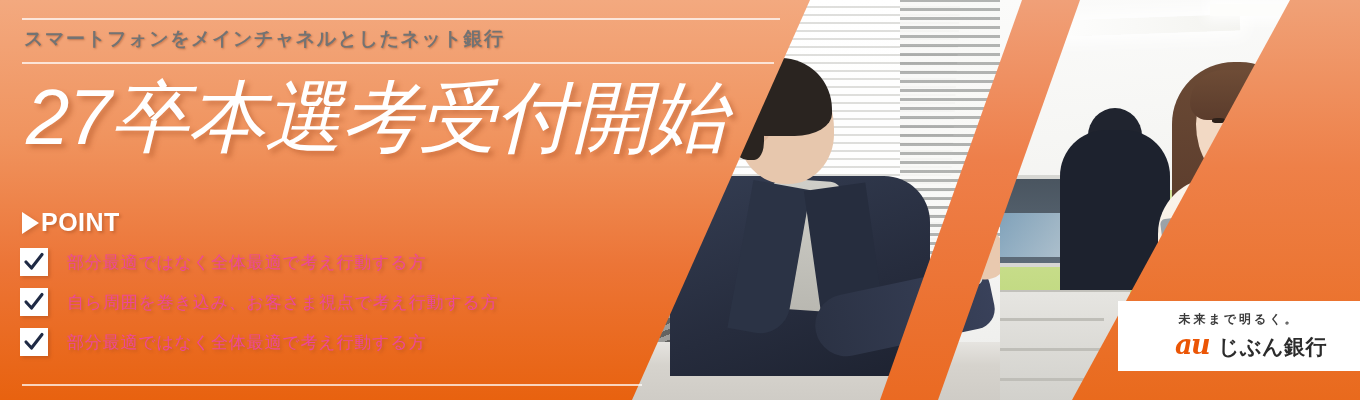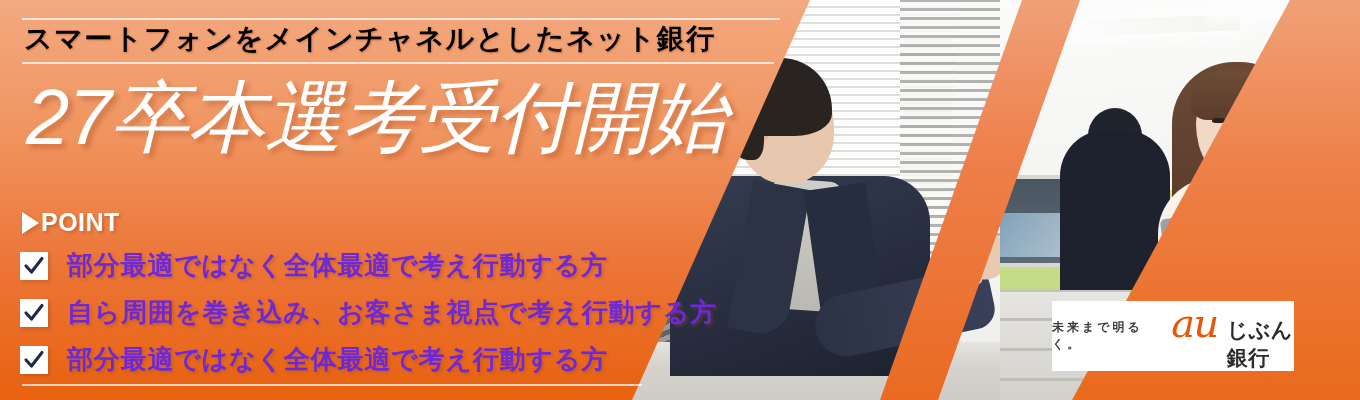--- a/index.html
+++ b/index.html
@@ -229,23 +229,23 @@
   
   .rule{
     position:absolute; left:22px; height:2px;
     background:rgba(255,255,255,.72);
   }
   .rule-top    { top:18px;  width:758px; }
   .rule-mid    { top:62px;  width:752px; }
   .rule-bottom { top:384px; width:620px; }
 
   .subtitle{
-    position:absolute; left:24px; top:20px;
-    font-size:28px; font-weight:700; letter-spacing:1.5px;
-    color:#000000;
+    position:absolute; left:24px; top:26px;
+    font-size:19px; font-weight:700; letter-spacing:1.5px;
+    color:#737373;
     text-shadow:1px 1px 2px rgba(150,70,30,.45);
     white-space:nowrap;
   }
 
   .headline{
     position:absolute; left:26px; top:78px;
     font-size:78px; font-weight:400; font-style:italic;
     letter-spacing:-1px; line-height:1;
     color:#ffffff;
     text-shadow:4px 4px 5px rgba(170,80,35,.45);
@@ -274,43 +274,43 @@
     display:flex; align-items:center; gap:19px;
   }
   .checkbox{
     position:relative;
     width:28px; height:28px; flex:none;
     background:#ffffff;
     box-shadow:2px 2px 3px rgba(150,65,25,.35);
   }
   .checkbox svg{ position:absolute; left:3px; top:3px; }
   .check-label{
-    font-size:26px; font-weight:700; color:#6d28d9;
+    font-size:17px; font-weight:400; color:#ec4899;
     letter-spacing:.8px; white-space:nowrap;
     text-shadow:2px 2px 3px rgba(160,75,30,.4);
   }
 
   
   .logo-box{
-    position:absolute; left:1052px; top:301px;
+    position:absolute; left:1118px; top:301px;
     width:242px; height:70px;
     background:#ffffff;
-    display:flex; 
+    display:flex; flex-direction:column;
     align-items:center; justify-content:center;
     gap:1px;
   }
   .logo-tag{
     font-size:12px; font-weight:700; color:#3b3b3b;
     letter-spacing:3px;
   }
   .logo-main{
     display:flex; align-items:baseline; gap:9px;
   }
   .logo-au{
-    font-size:40px; font-weight:400; font-style:italic;
+    font-size:27px; font-weight:700; font-style:italic;
     color:#EB5505; letter-spacing:-1.5px;
     font-family:"DejaVu Serif",serif;
     margin-left:24px;
   }
   .logo-jp{
     font-size:21px; font-weight:700; color:#2b2b2b;
     letter-spacing:.5px;
   }
 </style>
 </head>

